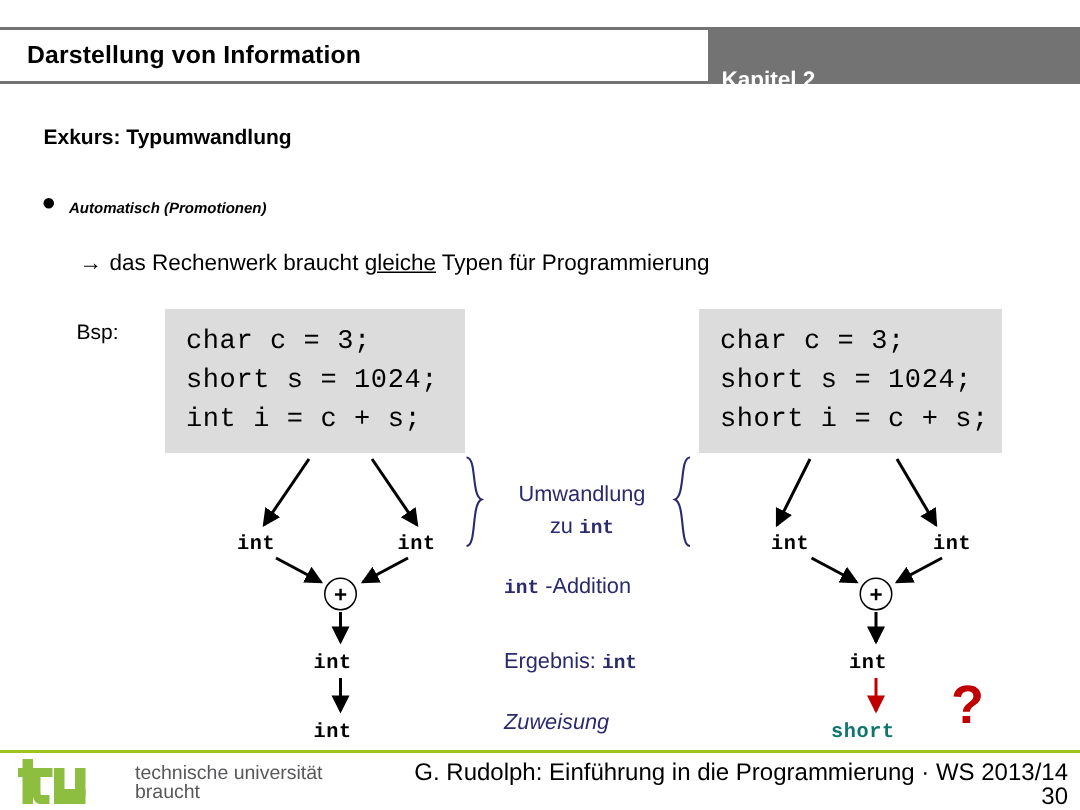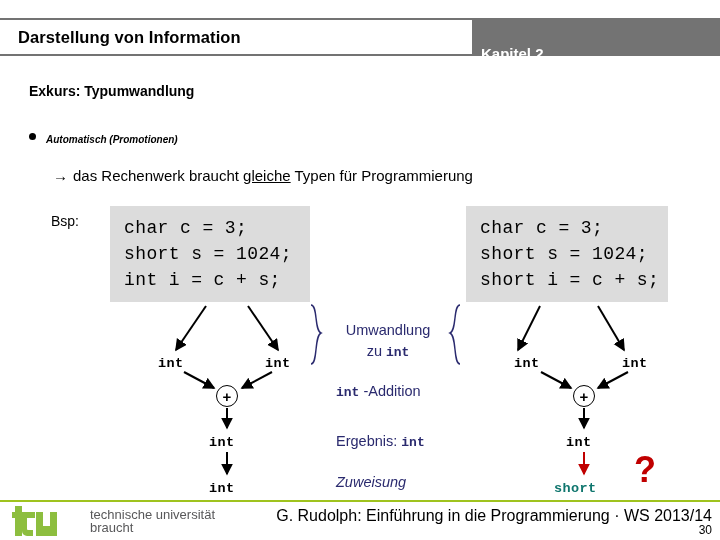--- a/index.html
+++ b/index.html
@@ -256,21 +256,21 @@
     font-size: 16px;
     color: #000000;
     line-height: 15px;
     white-space: nowrap;
   }
   .footer-page {
     position: absolute;
     right: 8px;
     top: 523px;
     text-align: right;
-    font-size: 12px;
+    font-size: 16px;
     color: #000000;
     white-space: nowrap;
   }
 </style>
 </head>
 <body>
 
 <div class="slide">
 
   <div class="header">

